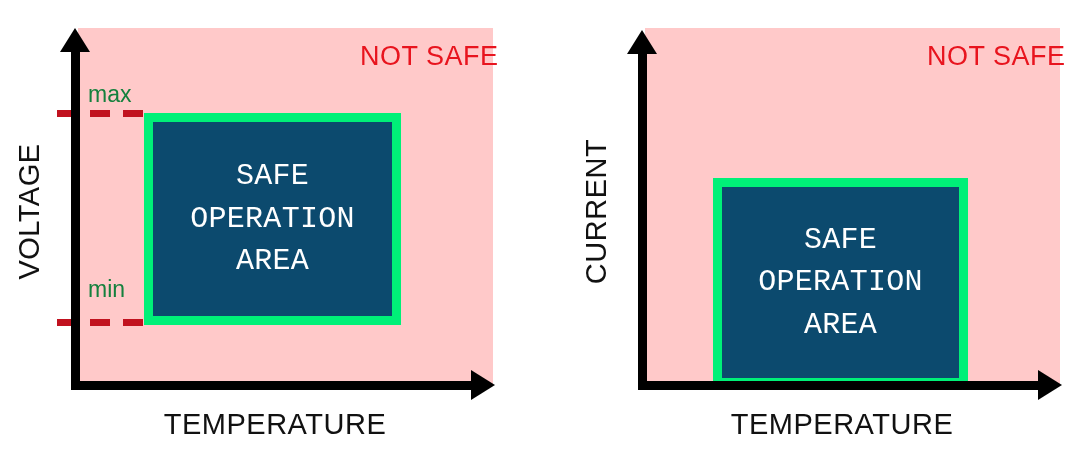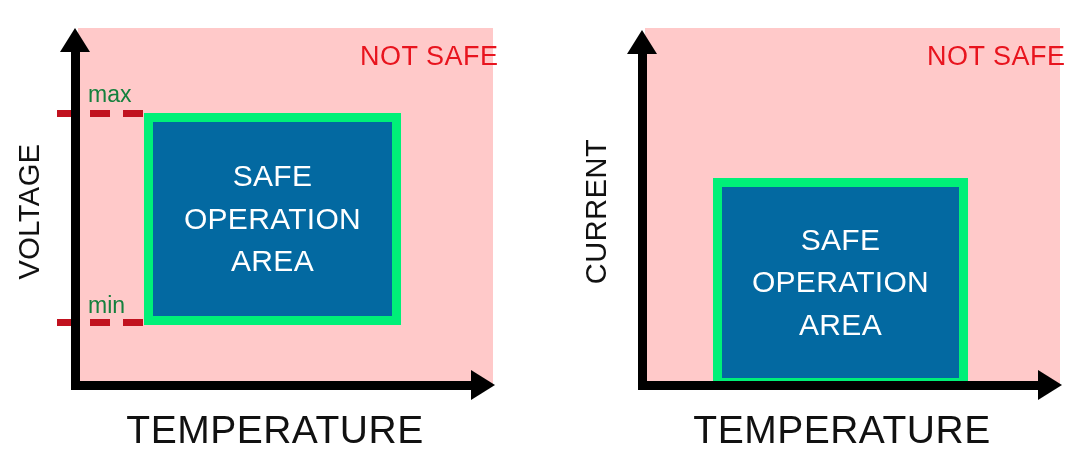--- a/index.html
+++ b/index.html
@@ -58,49 +58,50 @@
     width: 0; height: 0;
     border-top: 15px solid transparent;
     border-bottom: 15px solid transparent;
     border-left: 24px solid #000000;
   }
 
   
   .safe-box {
     position: absolute;
     box-sizing: border-box;
-    background: #0369a1;
+    background: #0c4a6e;
     border: 9px solid #00f078;
     display: flex;
     flex-direction: column;
     align-items: center;
     justify-content: center;
     color: #ffffff;
     font-size: 30px;
     line-height: 1.42;
     letter-spacing: 0.3px;
     text-align: center;
     white-space: nowrap;
+    font-family: Liberation Mono, monospace;
   }
   .safe-box .safe-line { display: block; }
 
   
   .not-safe-label {
     position: absolute;
     color: #e8141e;
     font-size: 27px;
     letter-spacing: 0.5px;
     white-space: nowrap;
   }
 
   
   .axis-title-x {
     position: absolute;
     color: #111111;
-    font-size: 39px;
+    font-size: 29px;
     letter-spacing: 0.5px;
     white-space: nowrap;
     text-align: center;
   }
   .axis-title-y {
     position: absolute;
     color: #111111;
     font-size: 29px;
     letter-spacing: 0.5px;
     white-space: nowrap;
@@ -133,21 +134,21 @@
 
   <div class="panel" id="panel-voltage">
 
     <div class="unsafe-region" style="left:78px; top:28px; width:415px; height:358px;"></div>
 
     <div class="not-safe-label" style="left:360px; top:41px;">NOT SAFE</div>
 
     <div class="threshold-label" style="left:88px; top:81px;">max</div>
     <div class="threshold-line" style="left:57px; top:110px; width:95px;"></div>
 
-    <div class="threshold-label" style="left:88px; top:292px;">min</div>
+    <div class="threshold-label" style="left:88px; top:276px;">min</div>
     <div class="threshold-line" style="left:57px; top:319px; width:95px;"></div>
 
     <div class="safe-box" style="left:144px; top:113px; width:257px; height:212px;">
       <span class="safe-line">SAFE</span>
       <span class="safe-line">OPERATION</span>
       <span class="safe-line">AREA</span>
     </div>
 
     <div class="axis-y-line" style="left:71px; top:50px; height:340px;"></div>
     <div class="axis-y-arrow" style="left:60px; top:28px;"></div>

